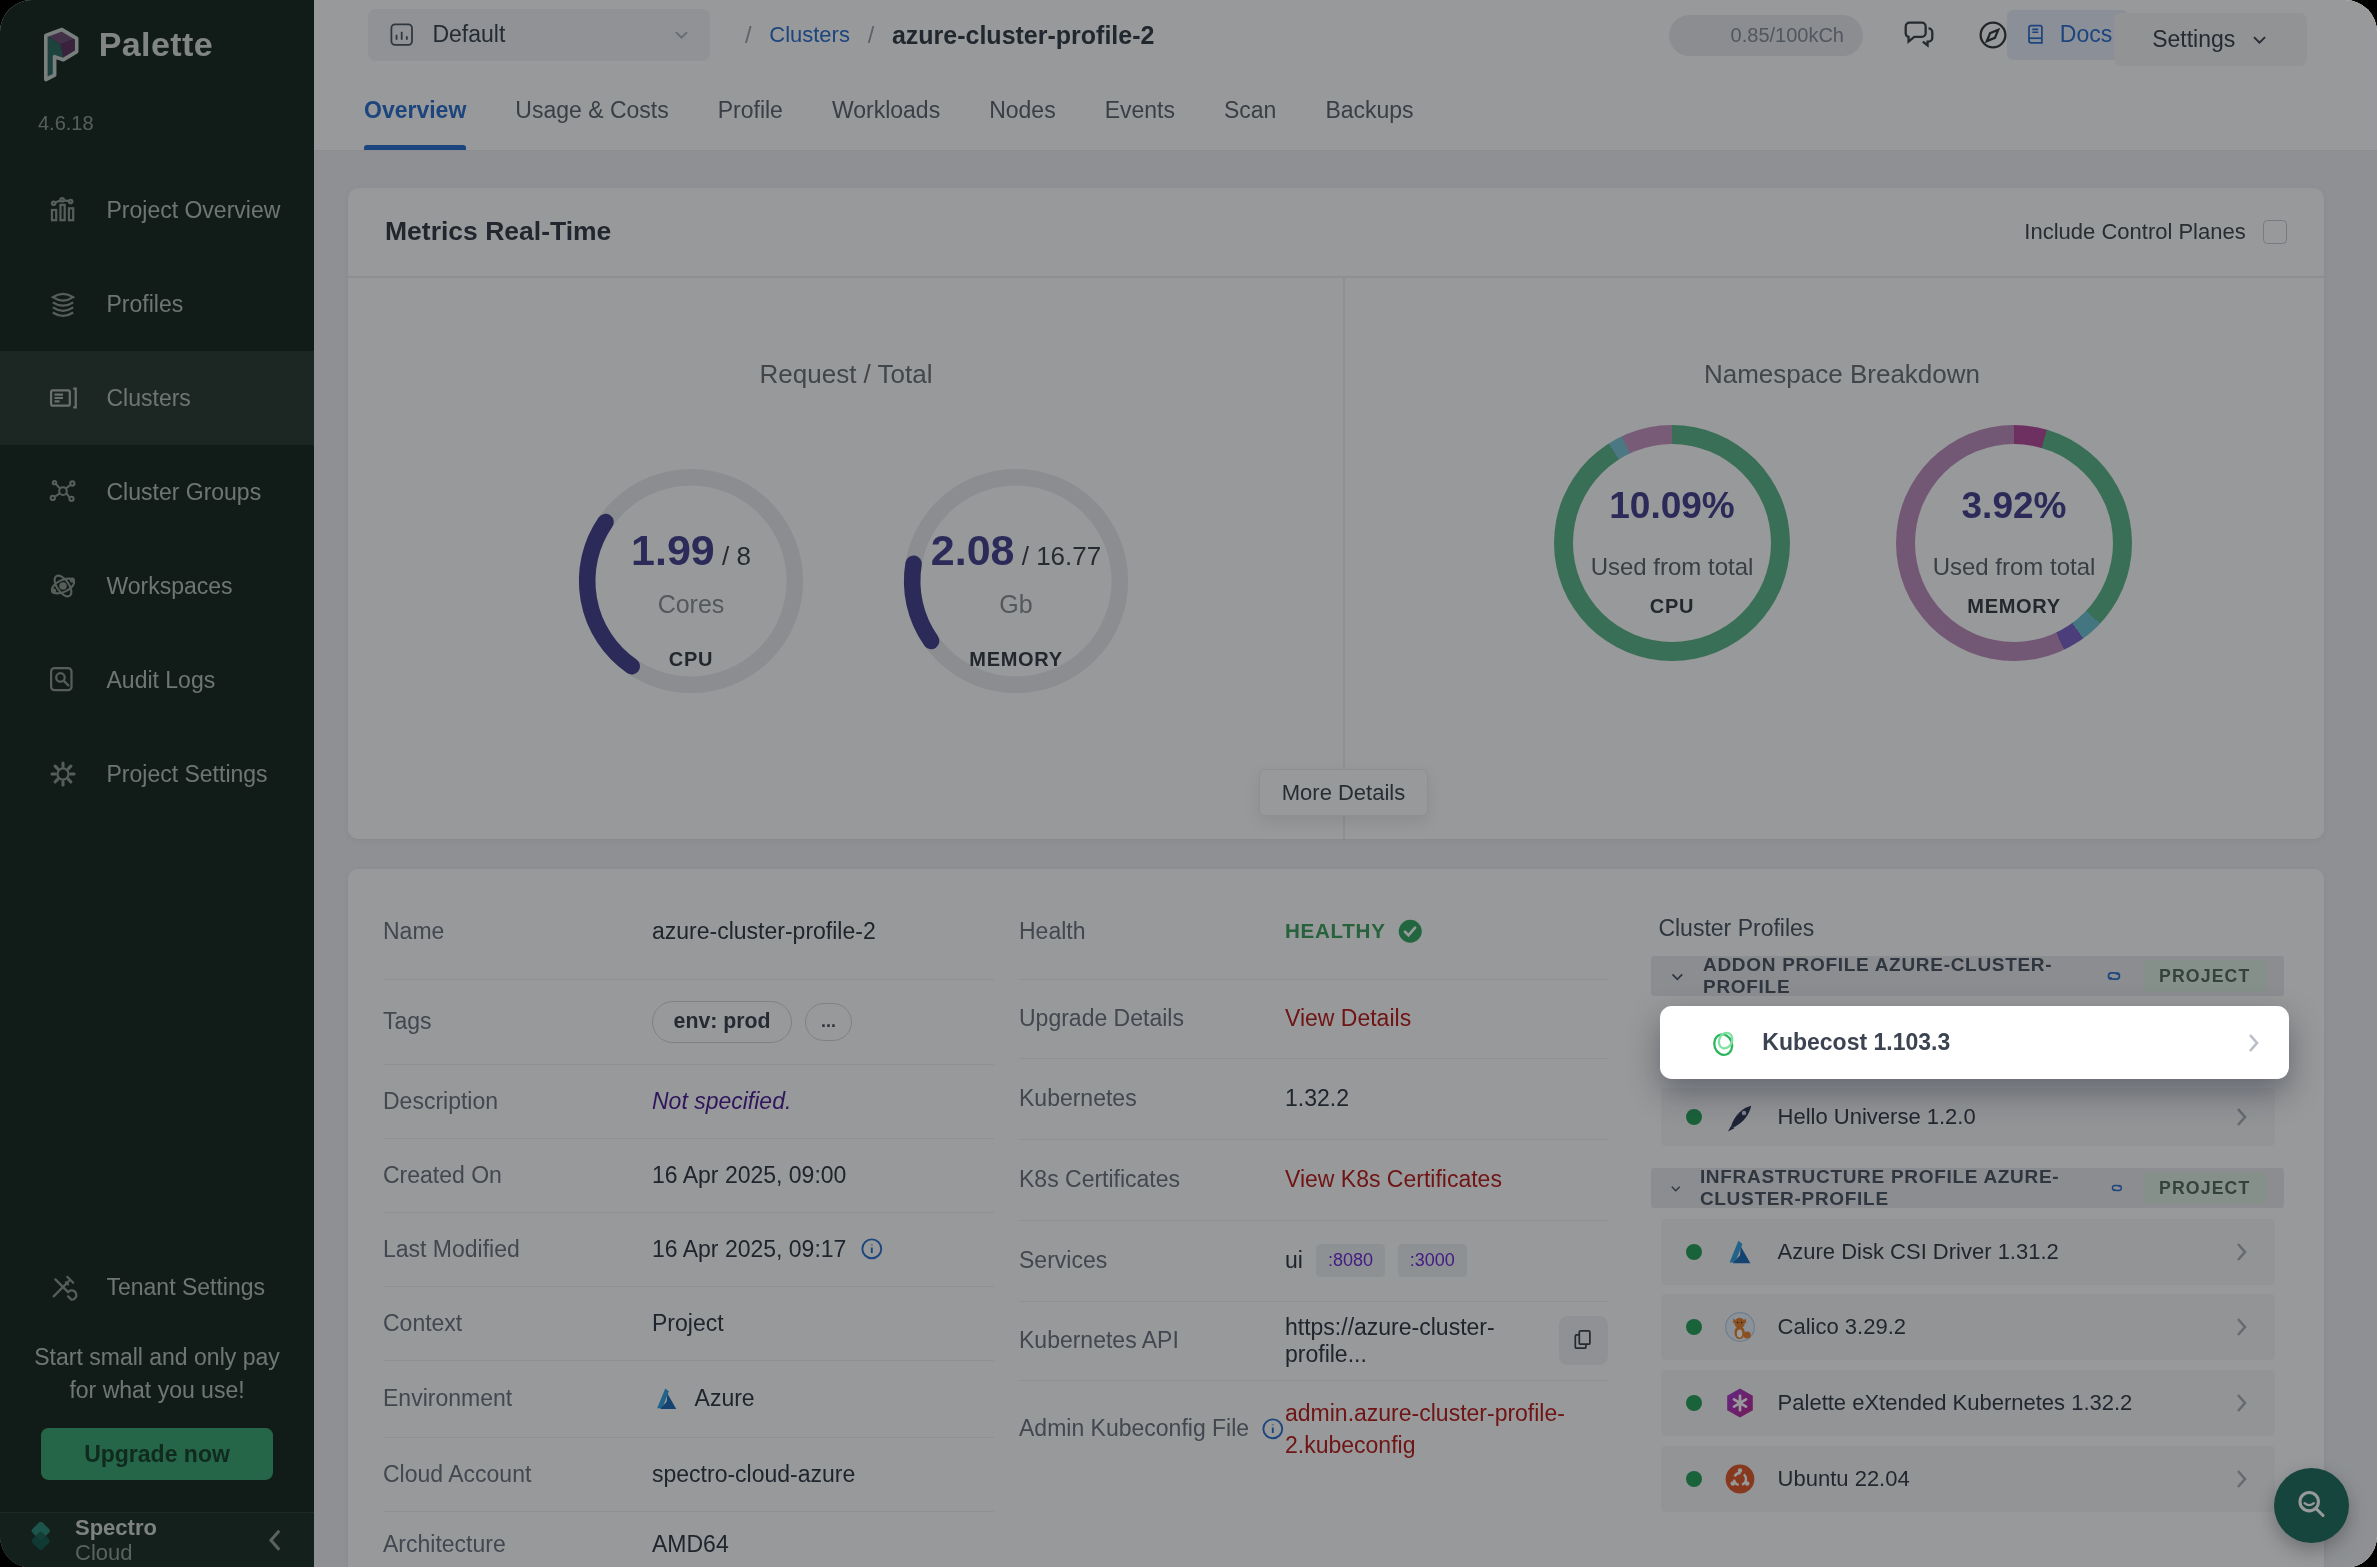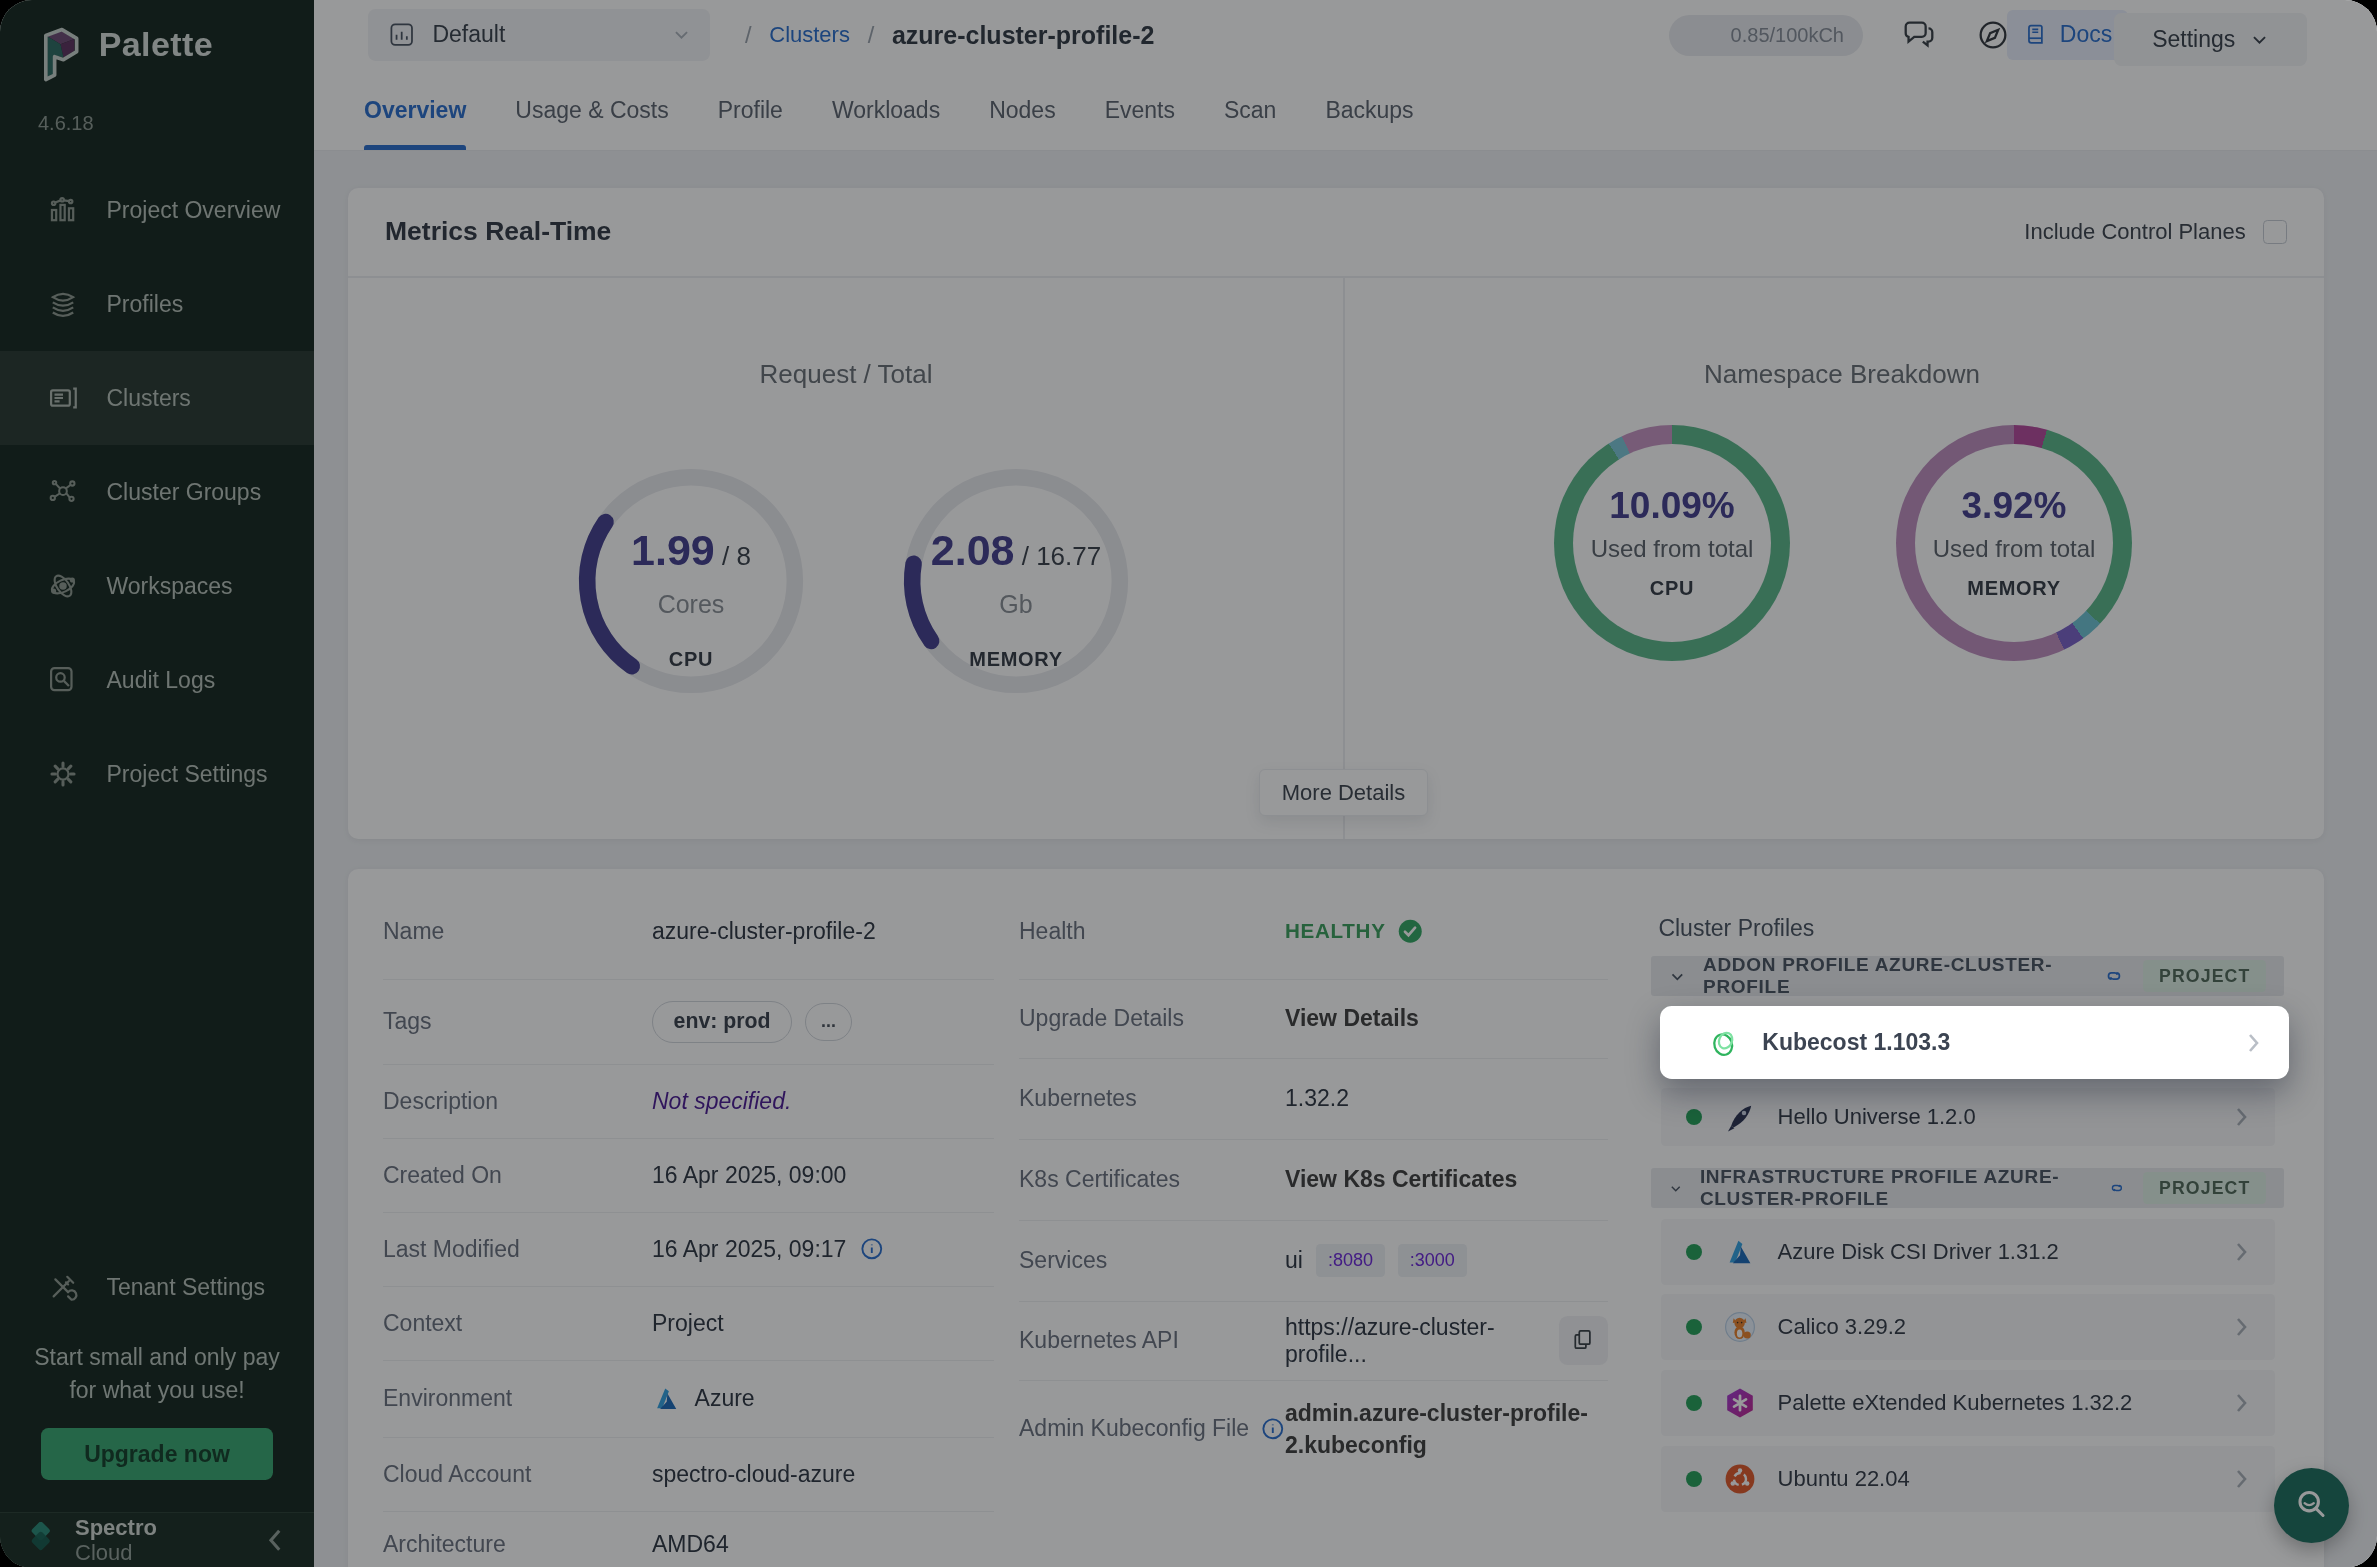--- a/index.html
+++ b/index.html
@@ -75,39 +75,39 @@
   .gv-big{font-size:43px;font-weight:700;color:#45418f}
   .gv-unit{position:absolute;top:127px;left:0;right:0;font-size:25px;color:#8a9097}
   .gv-label{position:absolute;top:185px;left:0;right:0;font-size:20px;font-weight:700;color:#363d47;letter-spacing:0.7px}
 
   .donut{position:absolute;width:236px;height:236px;border-radius:50%}
   .donut-hole{position:absolute;inset:19px;border-radius:50%;background:#fff}
   .donut-cpu{background:conic-gradient(from 0deg,#5cb78b 0% 91%,#7cc6d8 91% 93%,#c795c3 93% 100%)}
   .donut-mem{background:conic-gradient(from 0deg,#b64a9e 0% 4.5%,#5cb78b 4.5% 37%,#6fc3d4 37% 40%,#7a63c9 40% 43%,#bf8fc0 43% 100%)}
   .donut-text{position:absolute;left:0;right:0;top:59px;text-align:center;z-index:1}
   .dt-pct{font-size:37px;line-height:44px;font-weight:700;color:#45418f}
-  .dt-cap{margin-top:6px;font-size:24px;line-height:29.4px;color:#5d646d}
+  .dt-cap{margin-top:24px;font-size:24px;line-height:29.4px;color:#5d646d}
   .dt-label{margin-top:13.2px;font-size:20px;line-height:23.6px;font-weight:700;color:#363d47;letter-spacing:0.7px}
 
   .more-details{position:absolute;left:911px;top:581px;width:169px;height:47px;background:#fff;border:1.5px solid #eceef1;
                 border-radius:5.9px;box-shadow:0 5.9px 14.7px rgba(30,41,59,.10);font-size:22px;color:#3f4650;
                 display:flex;align-items:center;justify-content:center;cursor:pointer}
 
   
   .col{position:absolute;top:0;padding-top:14.7px}
   .col1{left:35px;width:611px}
   .col2{left:671px;width:589px}
   .col3{left:1303px;width:637px}
   .drow{display:flex;align-items:center;border-bottom:1.5px solid #eef0f2}
   .drow.last{border-bottom:none}
   .dlabel{width:269px;flex:none;font-size:23px;color:#6b7280;display:flex;align-items:center;gap:11.8px}
   .col2 .dlabel{width:266px}
   .dvalue{font-size:23px;color:#2f3744;font-weight:500;display:flex;align-items:center;gap:13.2px}
   .muted{color:#4c1d95;font-style:italic;font-weight:400}
-  .blue-link{color:#404040;font-weight:700;cursor:pointer}
+  .blue-link{color:#b91c1c;font-weight:400;cursor:pointer}
   .tag{border:1.5px solid #d3d7dd;border-radius:735px;padding:7.4px 20.6px;font-size:21.3px;color:#3b434e;font-weight:600}
   .tag.more{padding:7.4px 14.7px;font-size:17.7px;color:#4b535e}
   .healthy{color:#3da05f;font-weight:700;letter-spacing:0.7px;font-size:20.6px;display:flex;align-items:center;gap:11.8px}
   .running-pill{background:#2fae57;color:#eafcee;font-size:20px;font-weight:600;letter-spacing:1.8px;
                 height:49px;padding:0 31px;border-radius:13.2px;display:inline-flex;align-items:center}
   .port{background:#eef1f5;border-radius:4.4px;padding:5.9px 11.8px;color:#6d28d9;font-size:18px;cursor:pointer}
   .copy-btn{width:49px;height:49px;background:#f1f2f5;border-radius:8.8px;display:flex;align-items:center;justify-content:center;
             margin-left:19px;cursor:pointer;flex:none}
   .wrapval{display:block;width:317px;line-height:1.4}
 

